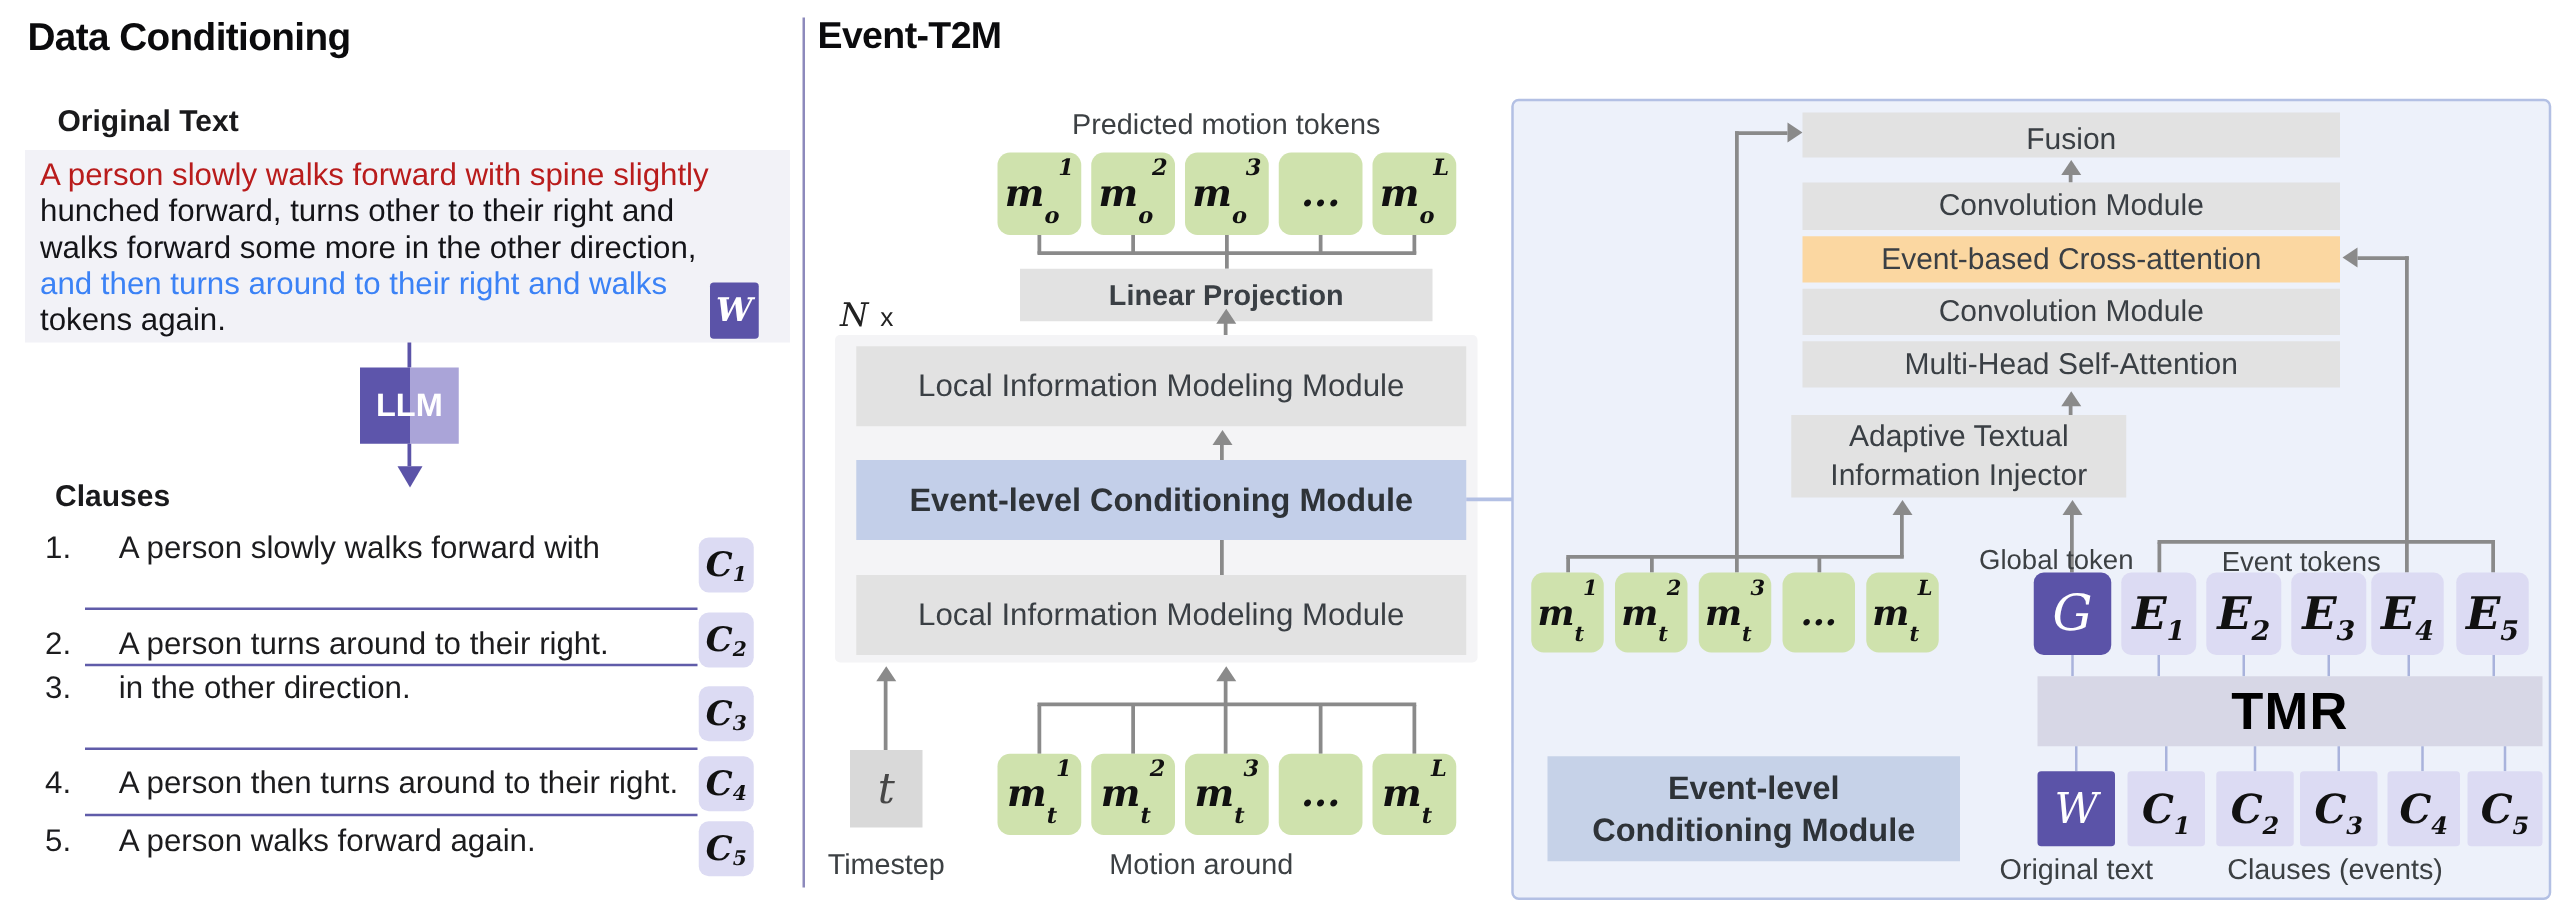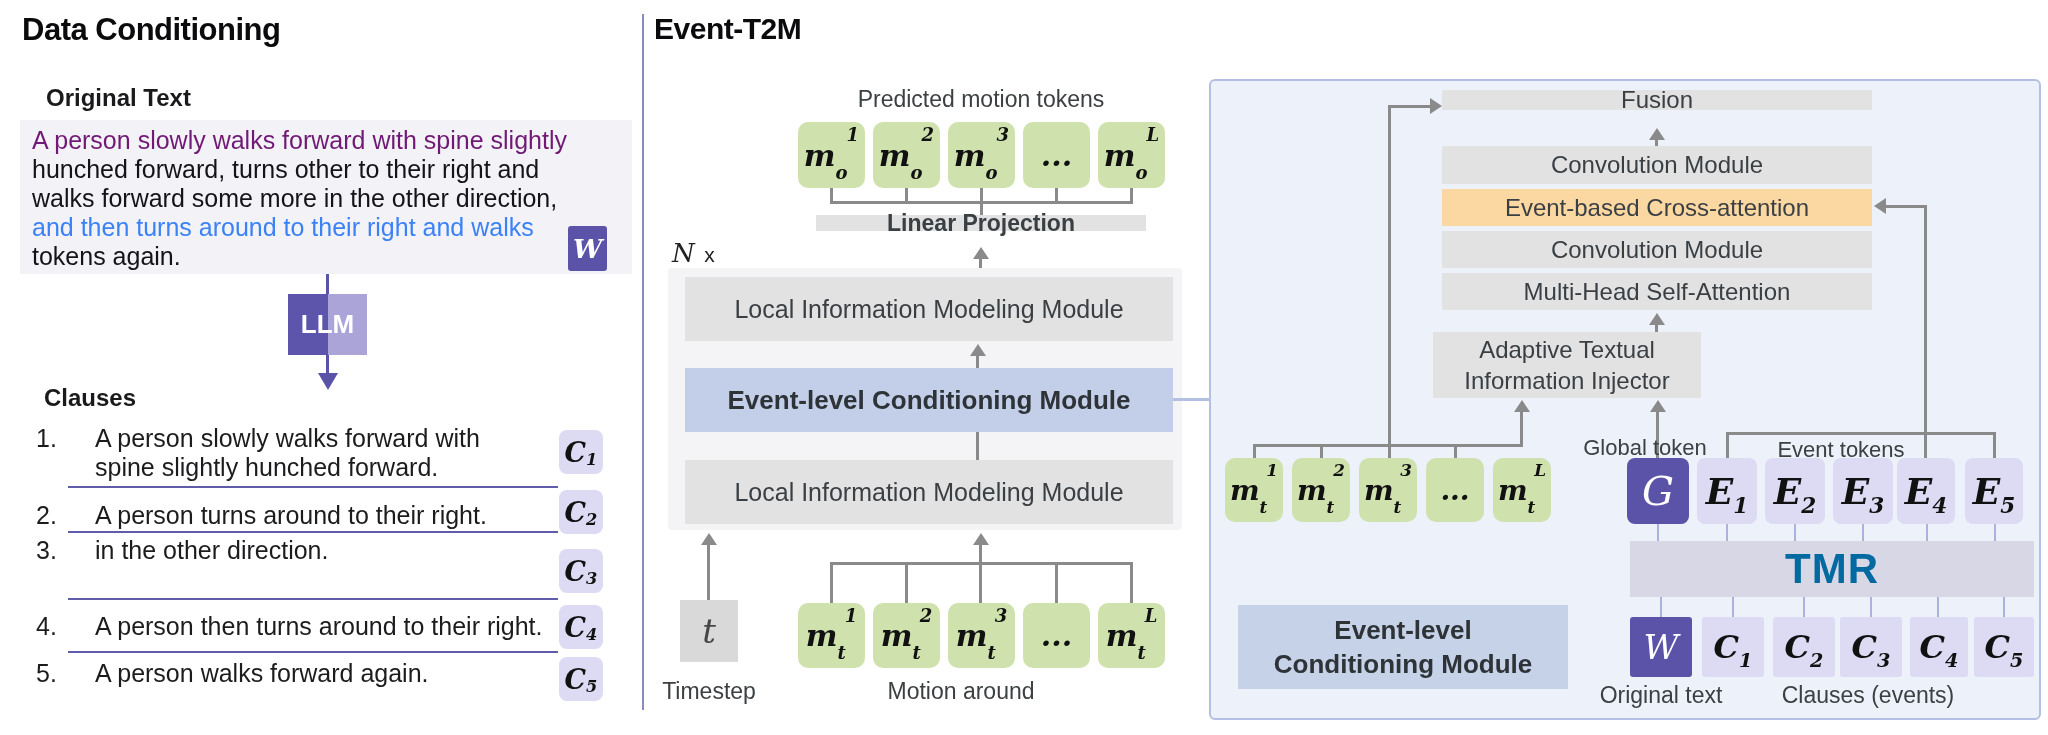--- a/index.html
+++ b/index.html
@@ -33,21 +33,21 @@
 </head>
 <body>
 
 <div id="canvas">
 
   <div class="abs" style="left:22px;top:12px;font-size:31px;font-weight:800;letter-spacing:-0.5px;color:#0b0b0d;">Data Conditioning</div>
 
   <div class="abs" style="left:46px;top:84px;font-size:24px;font-weight:700;color:#1a1a1c;">Original Text</div>
 
   <div class="abs" style="left:20px;top:120px;width:612px;height:154px;background:#f2f2f7;"></div>
-  <div class="abs" style="left:32px;top:126px;font-size:25px;color:#701a75;">A person slowly walks forward with spine slightly</div>
+  <div class="abs" style="left:32px;top:126px;font-size:25px;color:#b91c1c;">A person slowly walks forward with spine slightly</div>
   <div class="abs" style="left:32px;top:155px;font-size:25px;color:#141418;">hunched forward, turns other to their right and</div>
   <div class="abs" style="left:32px;top:184px;font-size:25px;color:#141418;">walks forward some more in the other direction,</div>
   <div class="abs" style="left:32px;top:213px;font-size:25px;color:#3b82f6;">and then turns around to their right and walks</div>
   <div class="abs" style="left:32px;top:242px;font-size:25px;color:#141418;">tokens again.</div>
 
   <div class="abs tk token-purple sq centered" style="left:568px;top:226px;width:39px;height:45px;font-size:26px;">
     <span>W</span>
   </div>
 
   <div class="vl" style="left:326px;top:274px;height:20px;background:#5b53a8;"></div>
@@ -57,21 +57,20 @@
     <div class="abs centered" style="left:0;top:0;width:79px;height:61px;color:#ffffff;font-weight:800;font-size:26px;">LLM</div>
   </div>
   <div class="vl" style="left:326px;top:355px;height:18px;background:#5b53a8;"></div>
   <div class="arr-down-purple" style="left:318px;top:373px;"></div>
 
   <div class="abs" style="left:44px;top:384px;font-size:24px;font-weight:700;color:#1a1a1c;">Clauses</div>
 
   <div class="clause-num" style="left:36px;top:424px;">1.</div>
   <div class="clause-text" style="left:95px;top:424px;">
     <div>A person slowly walks forward with</div>
-    <div>spine slightly hunched forward.</div>
   </div>
   <div class="cbadge" style="left:559px;top:430px;">
     <div class="tk token-lav">
         <span>C</span>
         <span class="sb">1</span>
       </div>
   </div>
   <div class="divider" style="left:68px;top:486px;width:490px;"></div>
 
   <div class="clause-num" style="left:36px;top:501px;">2.</div>
@@ -152,21 +151,21 @@
   </div>
 
   <div class="vl" style="left:830px;top:188px;height:15px;"></div>
   <div class="vl" style="left:905px;top:188px;height:15px;"></div>
   <div class="vl" style="left:980px;top:188px;height:15px;"></div>
   <div class="vl" style="left:1055px;top:188px;height:15px;"></div>
   <div class="vl" style="left:1130px;top:188px;height:15px;"></div>
   <div class="hl" style="left:830px;top:201px;width:303px;"></div>
   <div class="vl" style="left:980px;top:201px;height:14px;"></div>
 
-  <div class="abs graybox centered" style="left:816px;top:215px;width:330px;height:16px;font-size:23px;font-weight:600;">
+  <div class="abs graybox centered" style="left:816px;top:215px;width:330px;height:42px;font-size:23px;font-weight:600;">
     <span>Linear Projection</span>
   </div>
 
   <div class="arr-up" style="left:973px;top:247px;"></div>
   <div class="vl" style="left:979px;top:257px;height:11px;"></div>
 
   <div class="abs" style="left:672px;top:238px;">
     <span style="font-family:'DejaVu Serif',serif;font-style:italic;font-size:26px;color:#222;">N</span>
     <span style="font-size:21px;color:#222;margin-left:5px;">x</span>
   </div>
@@ -237,21 +236,21 @@
   <div class="abs" style="left:1209px;top:79px;width:832px;height:641px;background:#edf1fa;border:2px solid #b3c0e4;border-radius:6px;box-sizing:border-box;"></div>
 
   <div class="vl" style="left:1388px;top:105px;height:341px;"></div>
   <div class="hl" style="left:1388px;top:105px;width:42px;"></div>
   <div class="arr-right" style="left:1430px;top:98px;"></div>
 
   <div class="vl" style="left:1924px;top:205px;height:229px;"></div>
   <div class="hl" style="left:1886px;top:205px;width:41px;"></div>
   <div class="arr-left" style="left:1874px;top:198px;"></div>
 
-  <div class="abs graybox centered" style="left:1442px;top:90px;width:430px;height:20px;font-size:24px;">
+  <div class="abs graybox centered" style="left:1442px;top:90px;width:430px;height:36px;font-size:24px;align-items:flex-end;">
     <span>Fusion</span>
   </div>
   <div class="arr-up" style="left:1649px;top:128px;"></div>
   <div class="vl" style="left:1655px;top:138px;height:8px;"></div>
 
   <div class="abs graybox centered" style="left:1442px;top:146px;width:430px;height:38px;font-size:24px;">
     <span>Convolution Module</span>
   </div>
   <div class="abs centered" style="left:1442px;top:189px;width:430px;height:37px;background:#fbd7a1;">
     <span style="font-size:24px;color:#3a3f44;">Event-based Cross-attention</span>
@@ -339,21 +338,21 @@
   </div>
 
   <div class="vl-light" style="left:1657px;top:524px;height:17px;"></div>
   <div class="vl-light" style="left:1726px;top:524px;height:17px;"></div>
   <div class="vl-light" style="left:1794px;top:524px;height:17px;"></div>
   <div class="vl-light" style="left:1862px;top:524px;height:17px;"></div>
   <div class="vl-light" style="left:1926px;top:524px;height:17px;"></div>
   <div class="vl-light" style="left:1994px;top:524px;height:17px;"></div>
 
   <div class="abs centered" style="left:1630px;top:541px;width:404px;height:56px;background:#d7d7e6;">
-    <span style="font-size:42px;font-weight:800;color:#0369a1;letter-spacing:1px;">TMR</span>
+    <span style="font-size:42px;font-weight:800;color:#000000;letter-spacing:1px;">TMR</span>
   </div>
 
   <div class="vl-light" style="left:1660px;top:597px;height:20px;"></div>
   <div class="vl-light" style="left:1732px;top:597px;height:20px;"></div>
   <div class="vl-light" style="left:1803px;top:597px;height:20px;"></div>
   <div class="vl-light" style="left:1870px;top:597px;height:20px;"></div>
   <div class="vl-light" style="left:1937px;top:597px;height:20px;"></div>
   <div class="vl-light" style="left:2003px;top:597px;height:20px;"></div>
 
   <div class="abs tk token-purple sq" style="left:1630px;top:617px;width:62px;height:60px;font-size:34px;font-weight:normal;">

